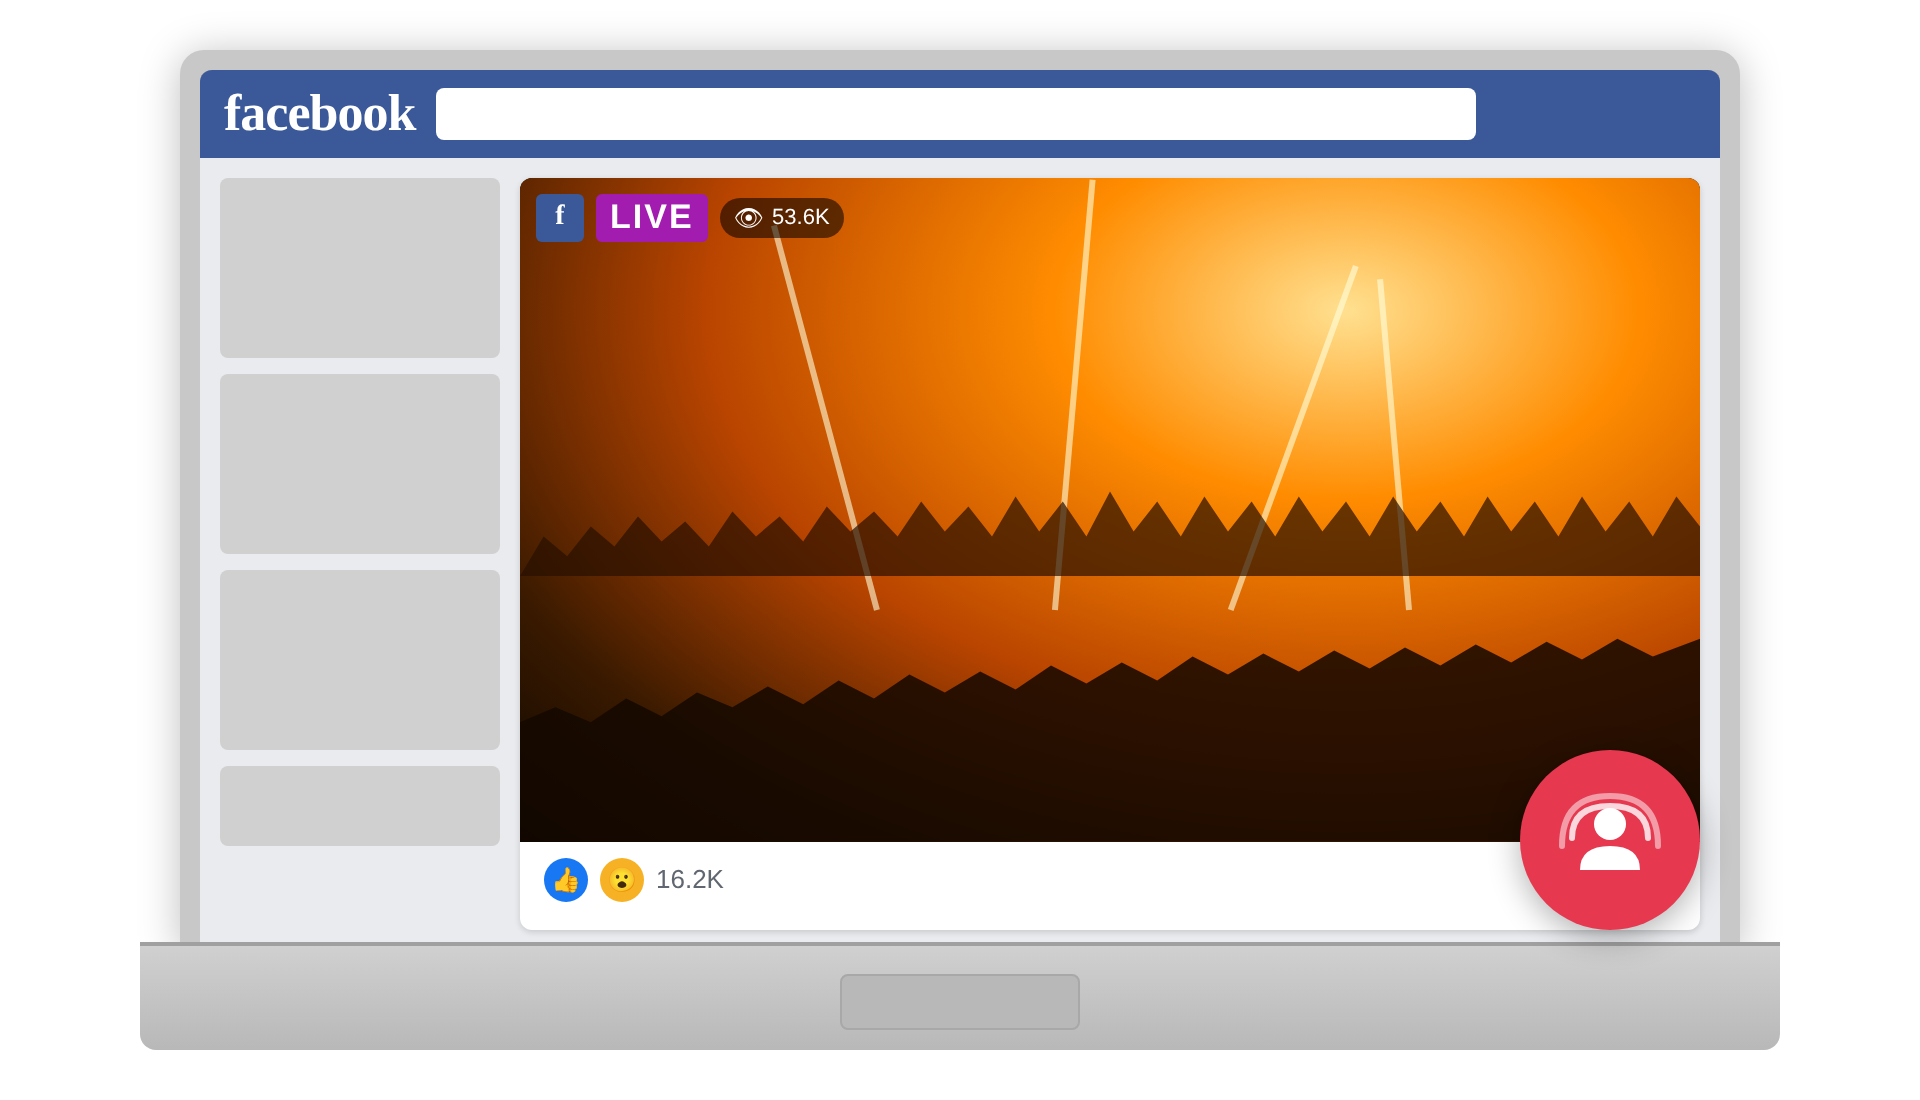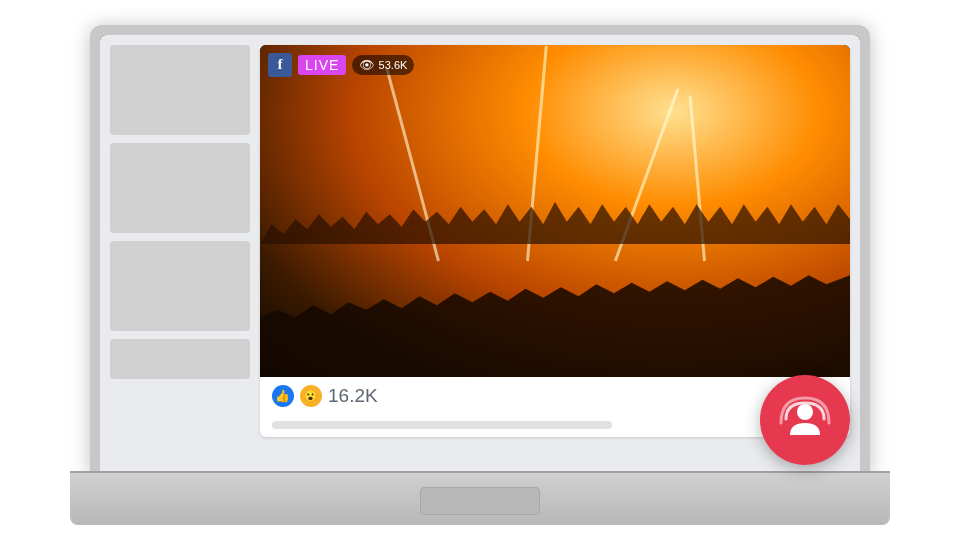--- a/index.html
+++ b/index.html
@@ -251,24 +251,24 @@
       display: flex;
       align-items: center;
       justify-content: center;
       color: white;
       font-size: 14px;
       font-weight: bold;
       font-family: Georgia, serif;
     }
 
     .live-badge {
-      background: #d946ef;
+      background: #a21caf;
       color: white;
-      font-size: 14px;
-      font-weight: normal;
+      font-size: 17px;
+      font-weight: bold;
       padding: 2px 7px;
       border-radius: 3px;
       letter-spacing: 1px;
     }
 
     .view-count {
       background: rgba(0,0,0,0.55);
       color: white;
       font-size: 11px;
       padding: 3px 7px;
@@ -307,21 +307,21 @@
       background: #f7b125;
       border-radius: 50%;
       display: flex;
       align-items: center;
       justify-content: center;
       font-size: 12px;
     }
 
     .reaction-count {
       color: #606770;
-      font-size: 19px;
+      font-size: 13px;
       font-weight: 500;
     }
 
     
     .comment-bars {
       padding: 6px 12px 8px;
       display: flex;
       flex-direction: column;
       gap: 4px;
     }
@@ -358,20 +358,24 @@
 <body>
 
 <div class="scene">
   <div class="laptop">
 
     <div class="laptop-screen-outer">
       <div class="laptop-screen-bezel">
 
         <div class="fb-screen">
 
+          <div class="fb-header">
+            <div class="fb-logo-text">facebook</div>
+            <div class="fb-search-bar"></div>
+          </div>
 
           <div class="fb-content">
 
             <div class="fb-sidebar">
               <div class="sidebar-block sidebar-block-1"></div>
               <div class="sidebar-block sidebar-block-2"></div>
               <div class="sidebar-block sidebar-block-3"></div>
               <div class="sidebar-block sidebar-block-4"></div>
             </div>
 

